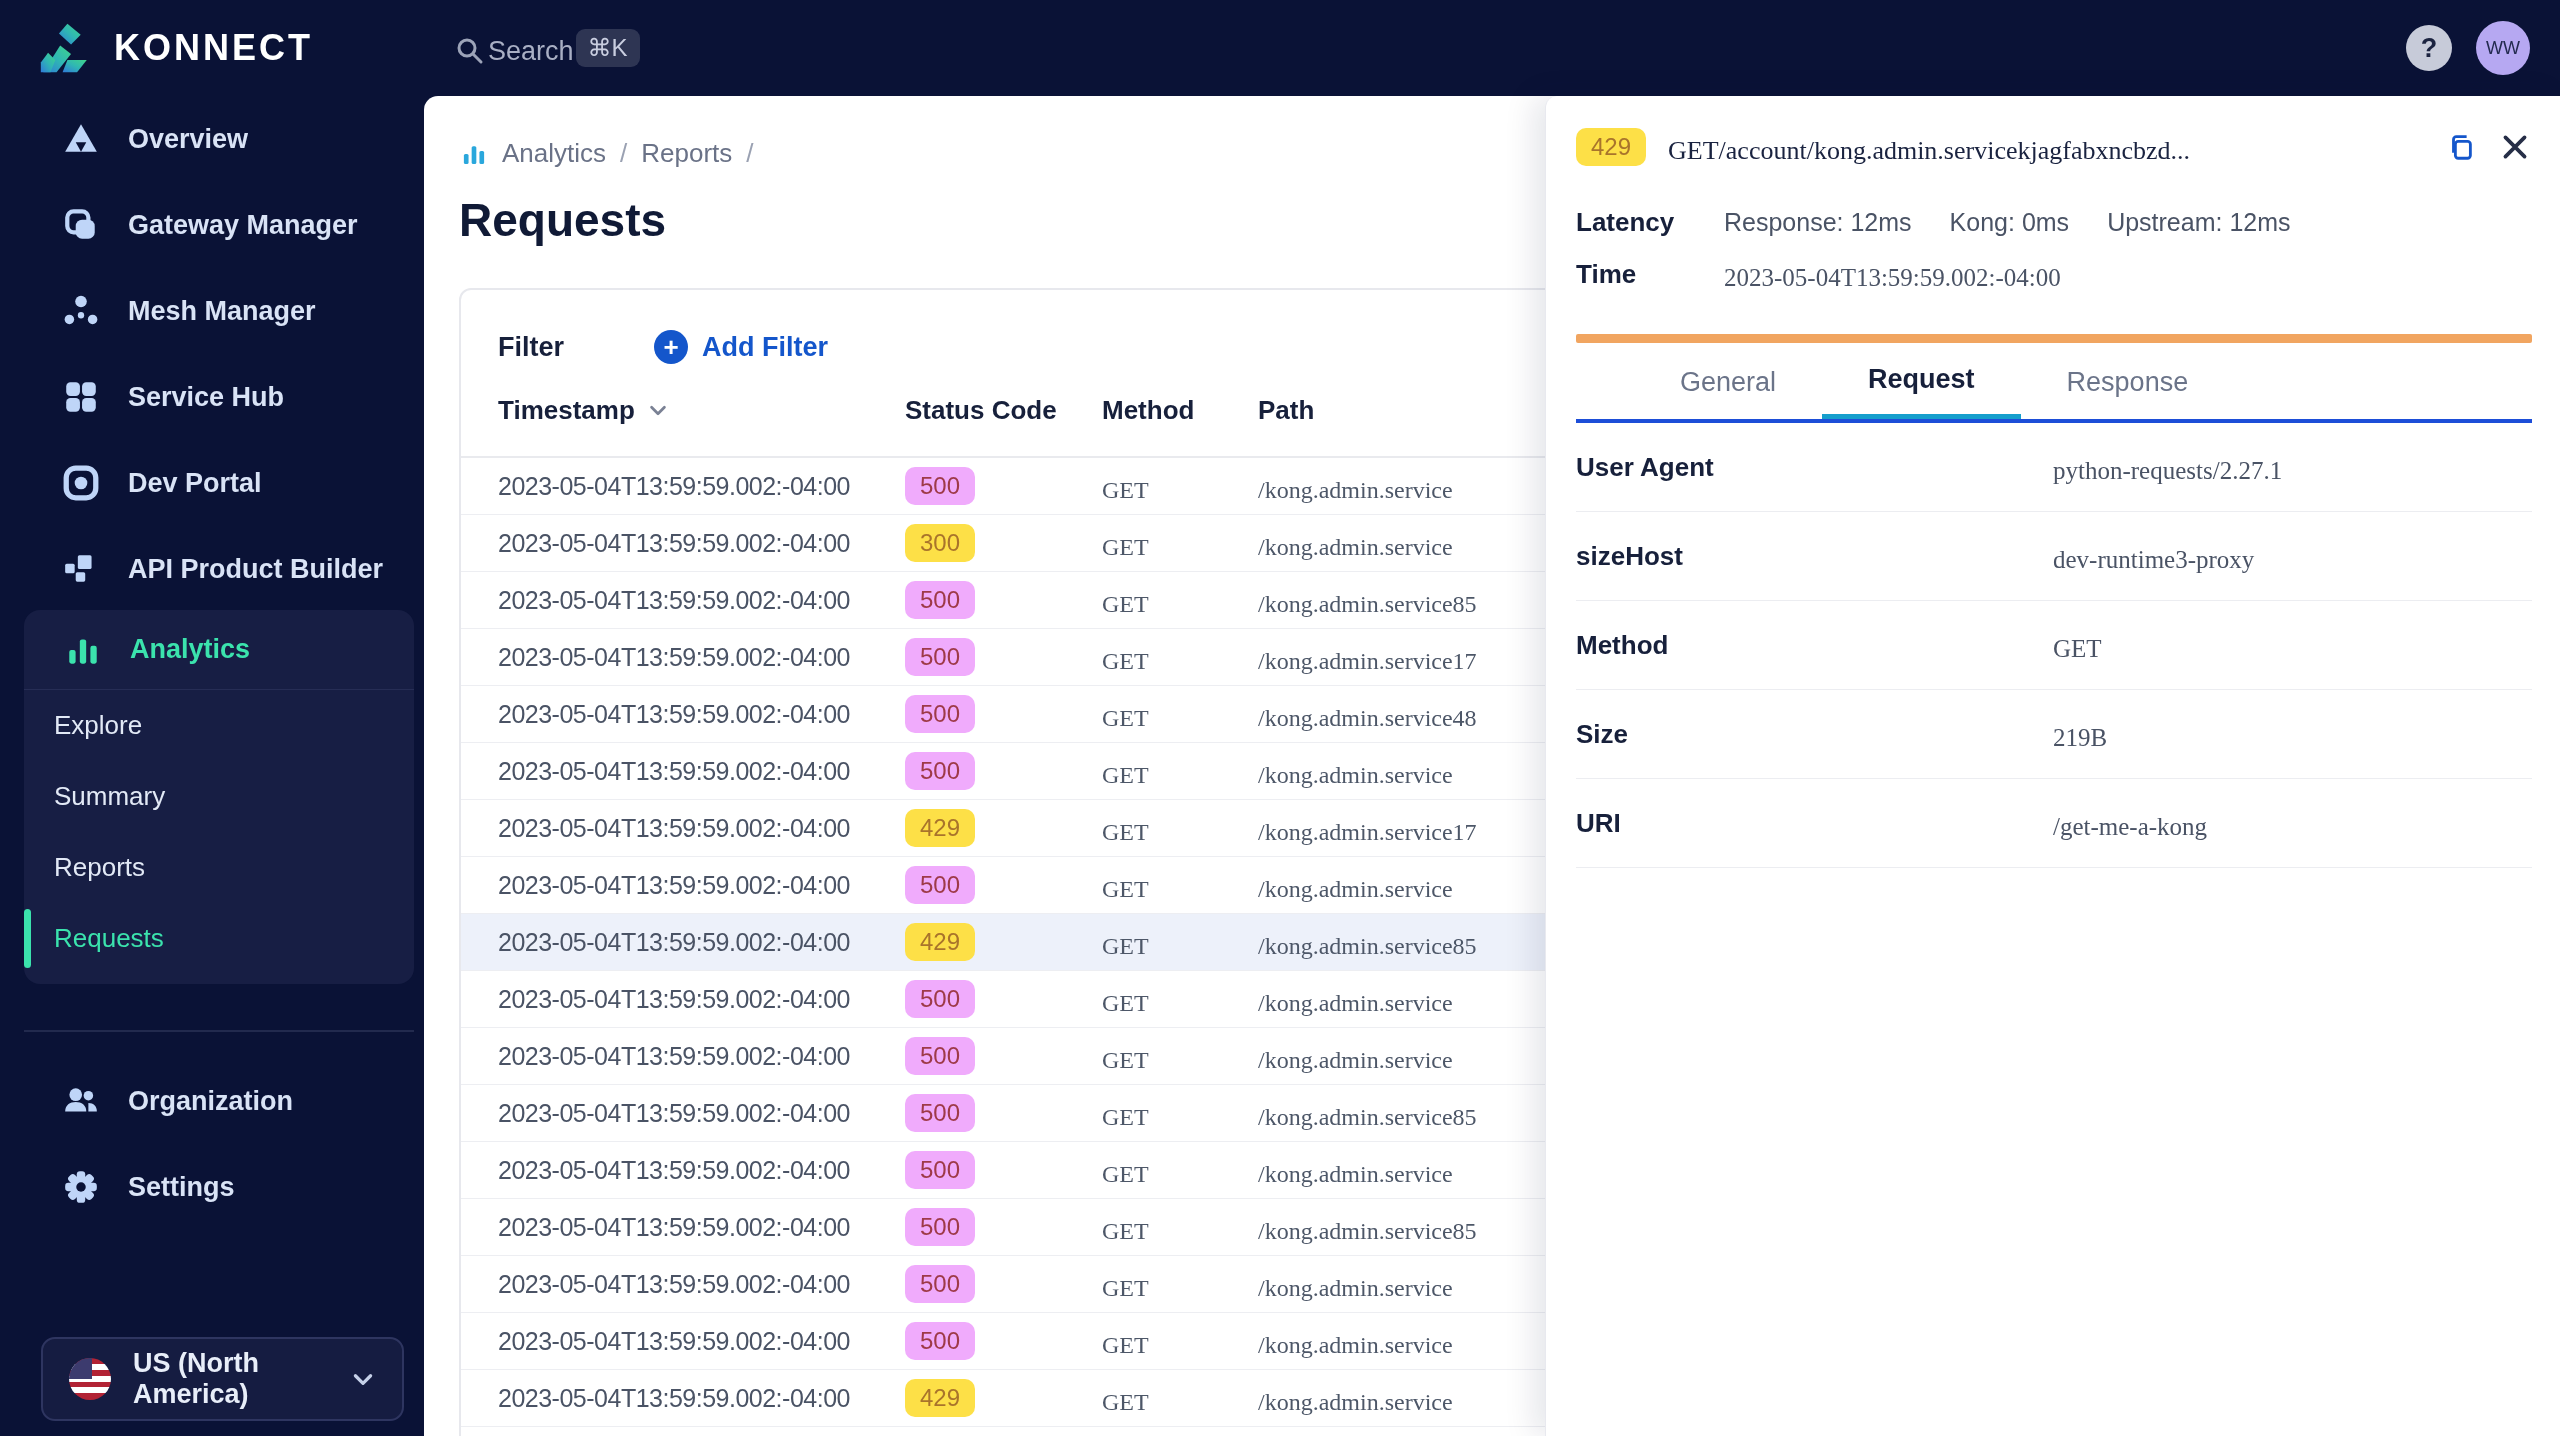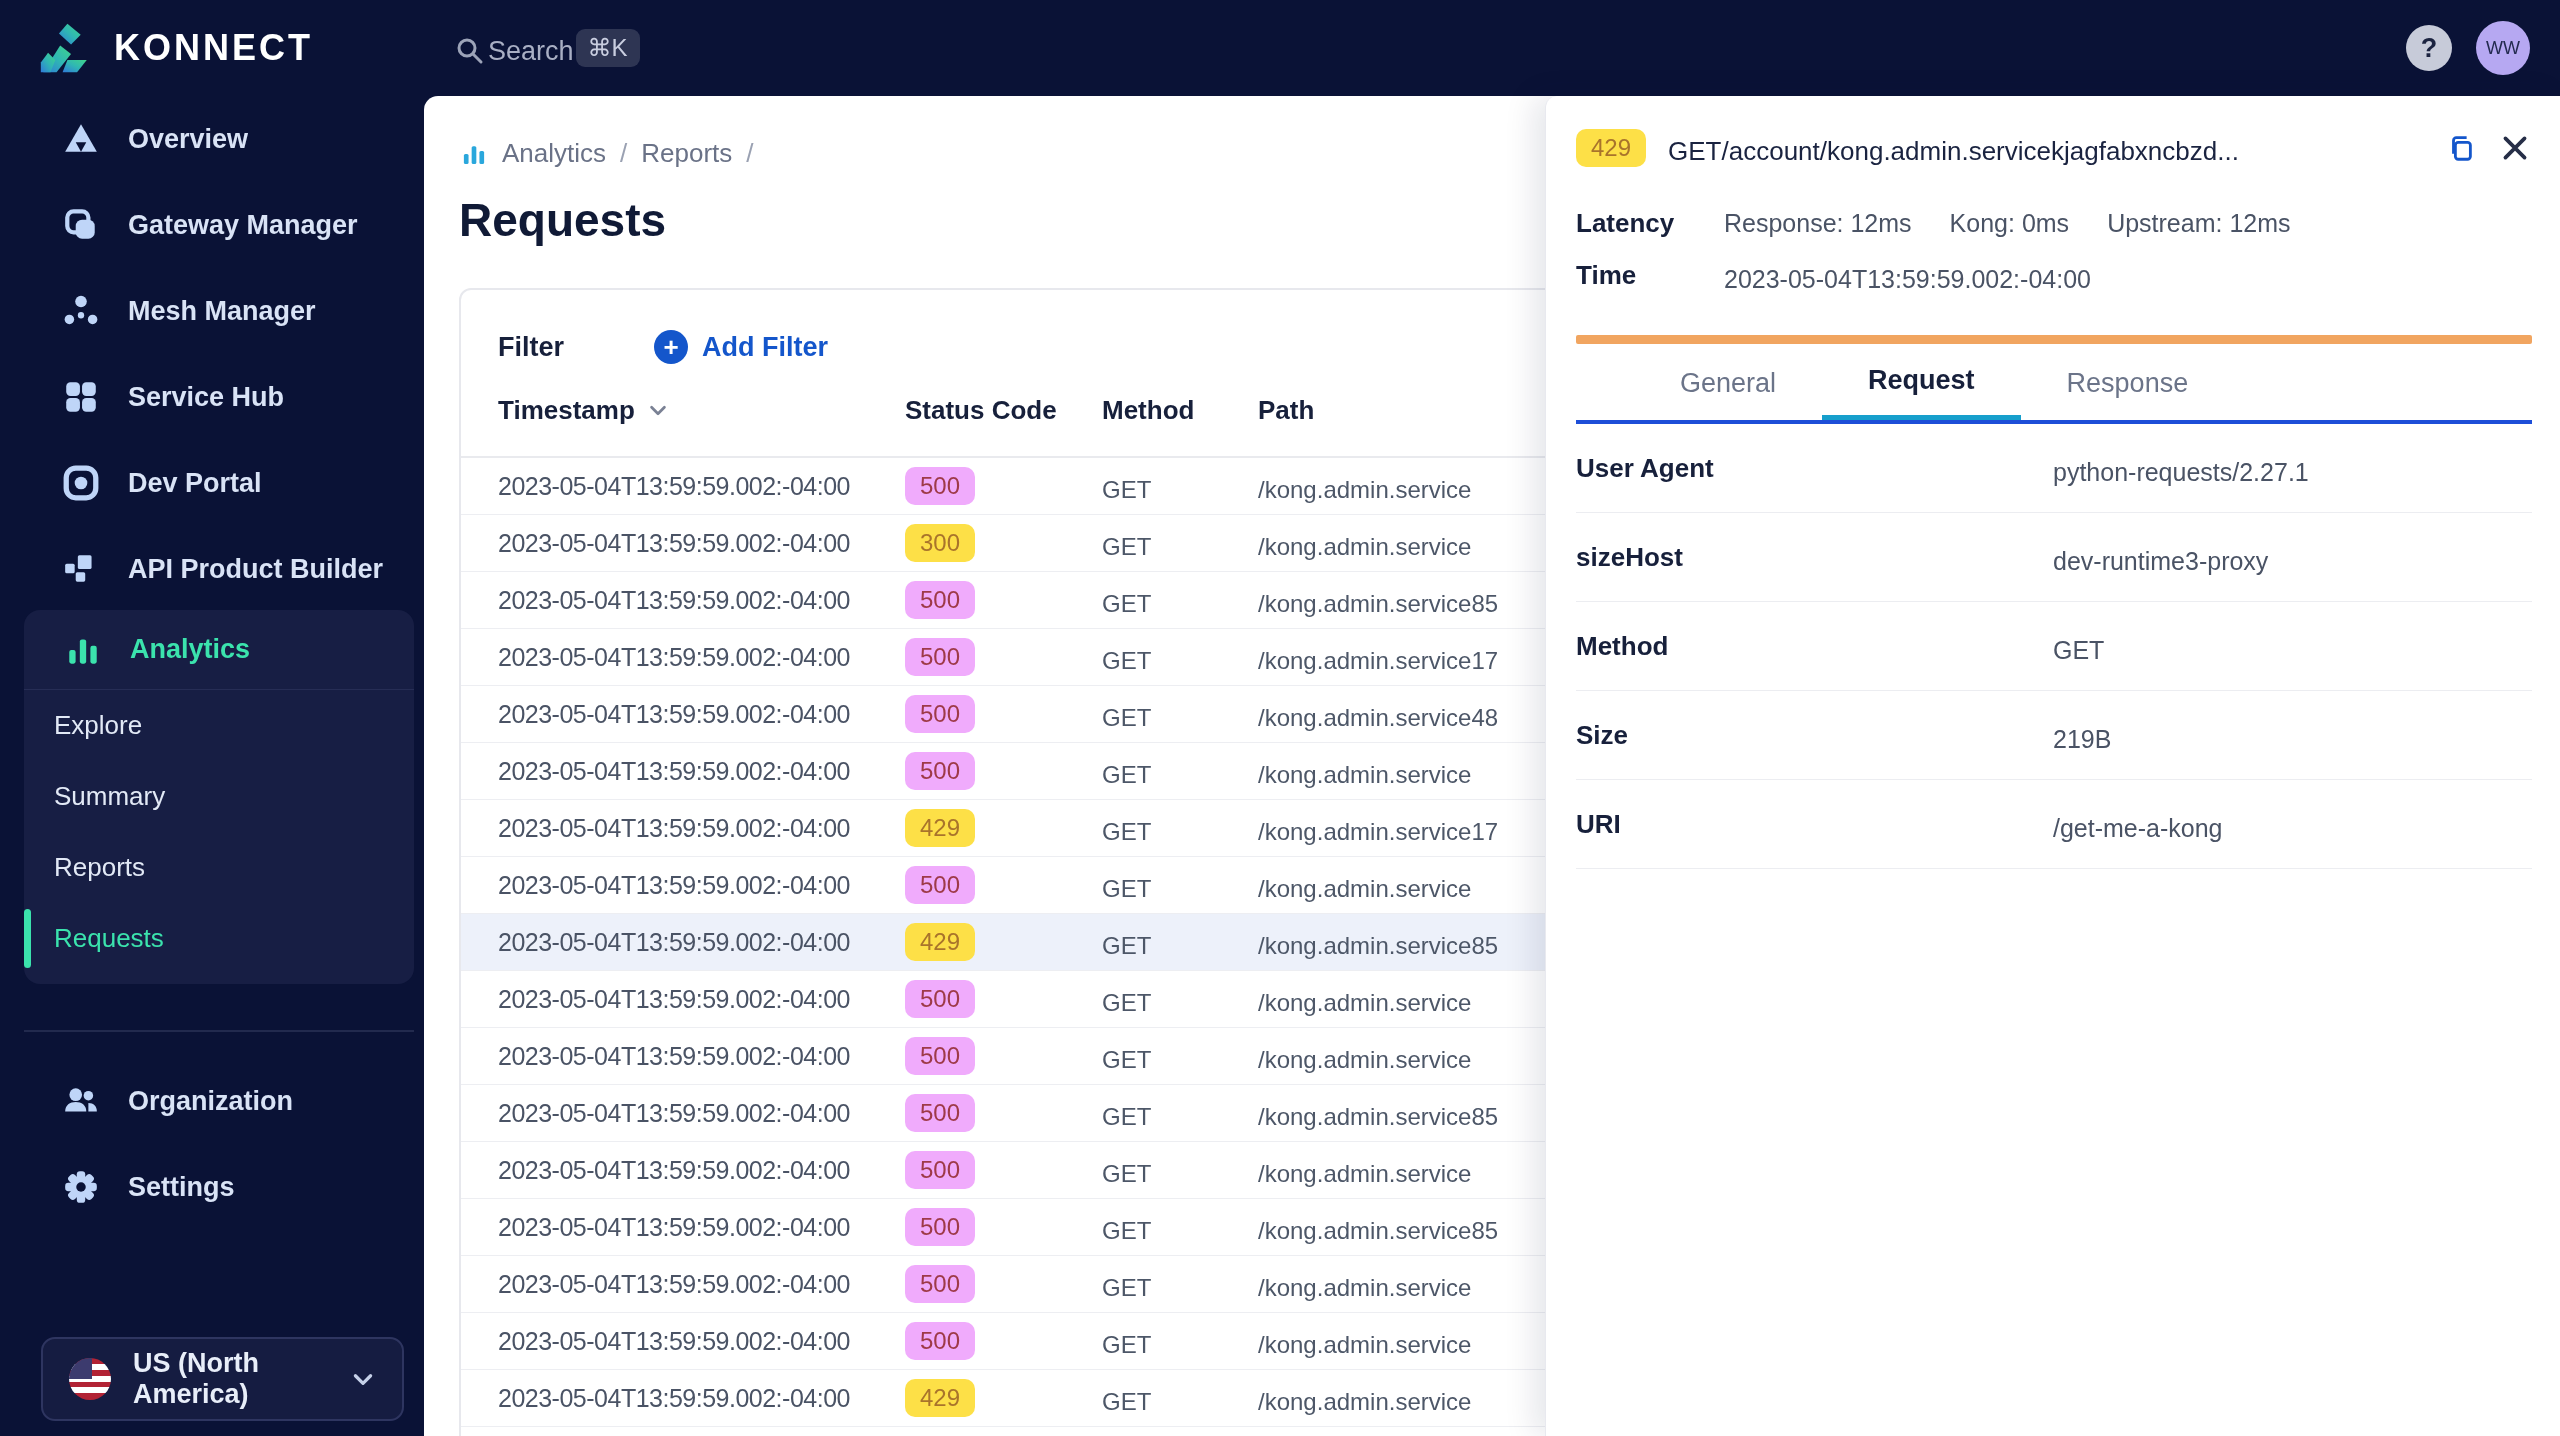--- a/index.html
+++ b/index.html
@@ -1,18 +1,18 @@
 <!DOCTYPE html>
 <html><head>
 <meta charset="utf-8">
 <style>
   * { margin:0; padding:0; box-sizing:border-box; }
   html,body { width:2560px; height:1436px; overflow:hidden; background:#0A1236;
     font-family:"Liberation Sans", sans-serif; }
-  .mono { font-family:Liberation Sans, sans-serif;margin-top:8px; }
+  .mono { font-family:Liberation Serif, serif;margin-top:8px; }
 
   
   #topbar { position:absolute; left:6px; top:0; width:2560px; height:96px; background:#0A1236;
     display:flex; align-items:center; }
   .logo-wrap { display:flex; align-items:center; gap:20px; margin-left:30px; width:380px; }
   .brand { color:#FFFFFF; font-size:36px; font-weight:800; letter-spacing:3px; }
   .searchbar { display:flex; align-items:flex-end; gap:2px; margin-left:38px; }
   .search-label { color:#A9AFC4; font-size:27px; }
   .kbd { background:rgba(255,255,255,.15); color:#C9CEE0; font-size:24px; border-radius:9px;
     padding:5px 12px; }

